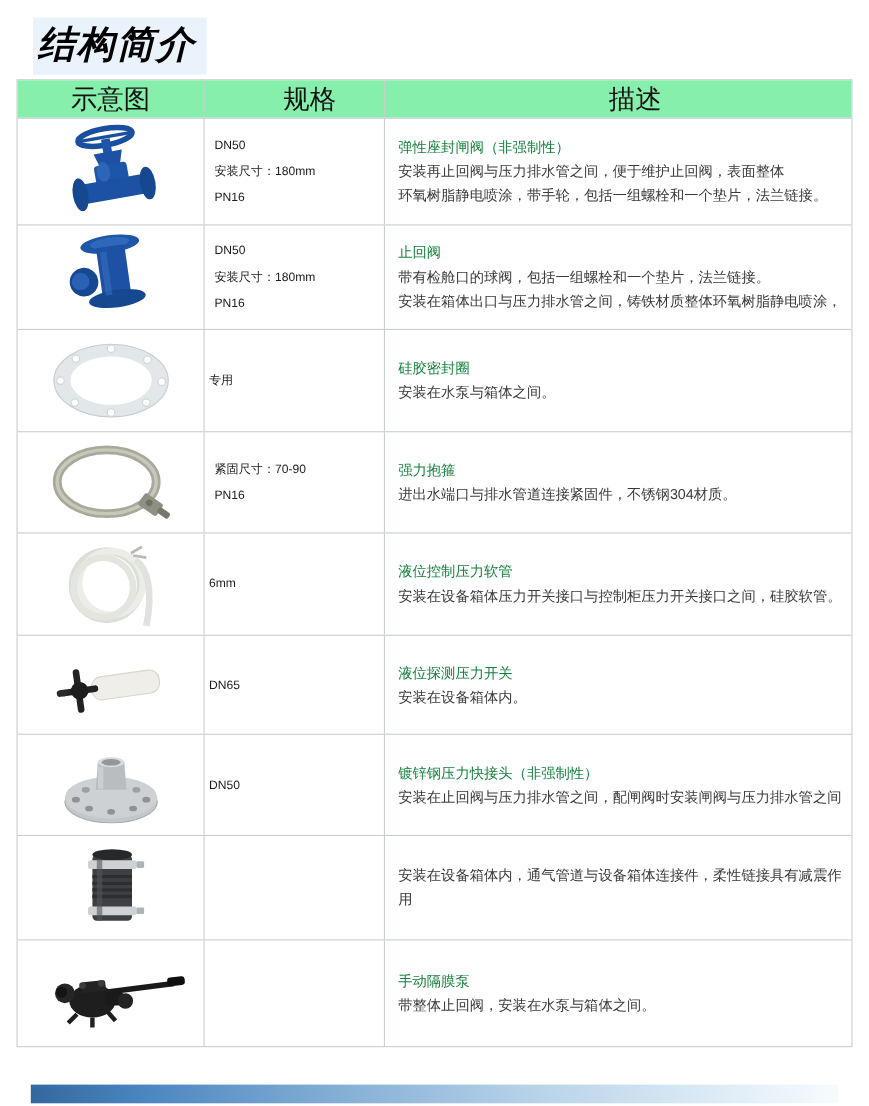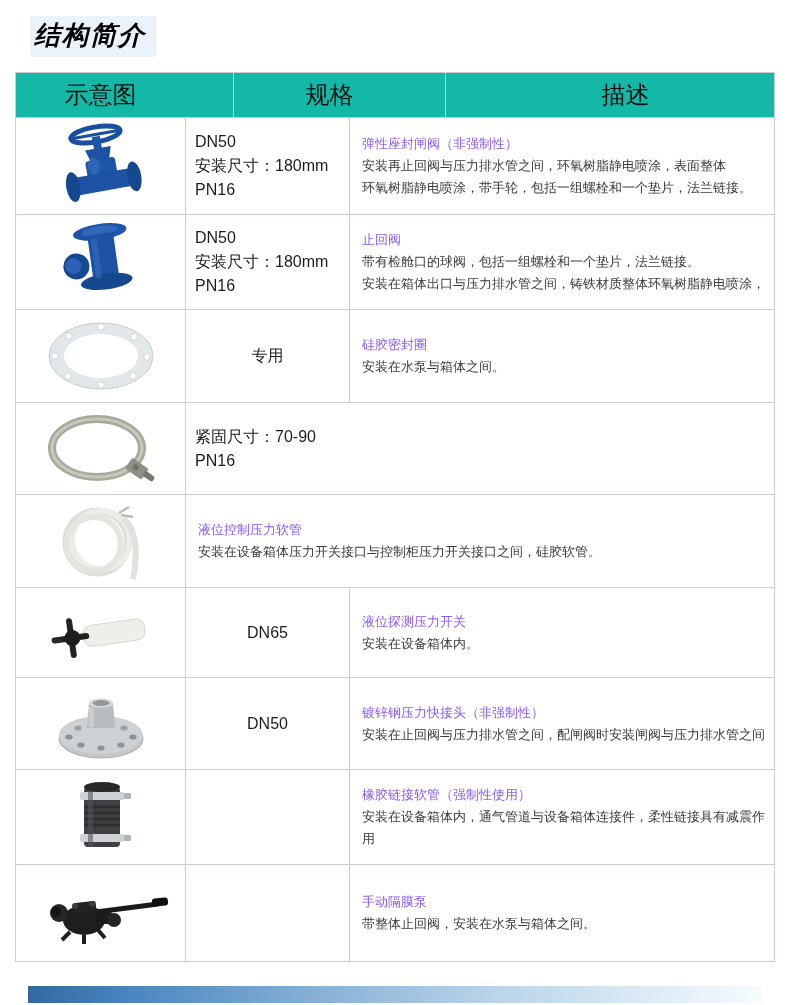--- a/index.html
+++ b/index.html
@@ -9,57 +9,57 @@
     font-family:"Liberation Sans","DejaVu Sans",sans-serif;
     color:#3a3a3a;
     position:relative;
     overflow:hidden;
   }
   .page-title {
     display:inline-block;
     margin:16px 0 0 30px;
     padding:2px 10px 4px 4px;
     background:#eaf3fb;
-    font-size:26px;
+    font-size:34px;
     font-weight:900;
     font-style:italic;
     color:#000;
     letter-spacing:2px;
   }
   .spec-table {
     position:absolute;
     left:15px; top:72px;
     width:760px;
     border:1px solid #c9ced1;
     background:#fff;
   }
-  .thead { display:flex; height:44px; background:#14b8a6;gap:48px; }
+  .thead { display:flex; height:34px; background:#86efac; }
   .th {
     display:flex; align-items:center; justify-content:center;
     font-size:24px; color:#111; font-weight:400;
   }
   .trow { display:flex; border-top:1px solid #c9ced1; }
   .col-img  { width:169px; flex:0 0 169px; }
   .col-spec { width:164px; flex:0 0 164px; border-left:1px solid #c9ced1;padding-left:28px; }
   .col-desc { flex:1 1 auto; border-left:1px solid #c9ced1;padding-left:31px; }
   .r1{height:97px}.r2{height:95px}.r3{height:93px}.r4{height:92px}
   .r5{height:93px}.r6{height:90px}.r7{height:92px}.r8{height:95px}.r9{height:97px}
   .td-img { display:flex; align-items:center; justify-content:center; }
   .td-spec {
     display:flex; flex-direction:column; justify-content:center;
-    font-size:16px; line-height:24px; color:#1c1c1c;
+    font-size:11px; line-height:24px; color:#1c1c1c;
     padding:4px 4px 4px 9px;
   }
-  .td-spec.centered { align-items:center; padding-left:4px; }
+  .td-spec.centered { padding-left:4px; }
   .td-desc {
     display:flex; flex-direction:column; justify-content:center;
     padding:6px 8px 6px 12px;
     font-size:13px; line-height:22px; color:#3a3a3a;
   }
-  .desc-title { color:#8b5cf6; }
+  .desc-title { color:#15803d; }
   .footer-bar {
     position:absolute;
     left:28px; right:28px; bottom:2px;
     height:17px;
     background:linear-gradient(90deg,#33689f 0%,#4a86c0 14%,#7daad2 35%,#b7d2e8 62%,#e9f3fa 92%,#f7fbfd 100%);
   }
   svg { display:block; }
 </style>
 </head>
 <body>
@@ -91,21 +91,21 @@
         </g>
       </svg>
     </div>
     <div class="col-spec td-spec">
       <div>DN50</div>
       <div>安装尺寸：180mm</div>
       <div>PN16</div>
     </div>
     <div class="col-desc td-desc">
       <div class="desc-title">弹性座封闸阀（非强制性）</div>
-      <div>安装再止回阀与压力排水管之间，环氧树脂静电喷涂，表面整体</div>
+      <div>安装再止回阀与压力排水管之间，便于维护止回阀，表面整体</div>
       <div>环氧树脂静电喷涂，带手轮，包括一组螺栓和一个垫片，法兰链接。</div>
     </div>
   </div>
 
   <div class="trow r2">
     <div class="col-img td-img">
       <svg width="130" height="88" viewBox="0 0 130 88">
         <g transform="rotate(-8 65 44)">
           <ellipse cx="68" cy="14" rx="27" ry="8" fill="#1d55a8"></ellipse>
           <ellipse cx="68" cy="13" rx="18" ry="5" fill="#2f67bb"></ellipse>
@@ -162,31 +162,38 @@
           <rect x="96" y="55" width="20" height="13" rx="2" fill="#8e9084"></rect>
           <rect x="114" y="58" width="12" height="6" rx="2" fill="#767a6e"></rect>
           <circle cx="104" cy="61" r="3" fill="#6d7165"></circle>
         </g>
       </svg>
     </div>
     <div class="col-spec td-spec">
       <div>紧固尺寸：70-90</div>
       <div>PN16</div>
     </div>
+    <div class="col-desc td-desc">
+      <div class="desc-title">强力抱箍</div>
+      <div>进出水端口与排水管道连接紧固件，不锈钢304材质。</div>
+    </div>
   </div>
 
   <div class="trow r5">
     <div class="col-img td-img">
       <svg width="140" height="88" viewBox="0 0 140 88">
         <circle cx="66" cy="45" r="31" fill="none" stroke="#dcded8" stroke-width="7"></circle>
         <circle cx="70" cy="43" r="29" fill="none" stroke="#ecede8" stroke-width="6"></circle>
         <circle cx="63" cy="47" r="27" fill="none" stroke="#e3e5df" stroke-width="6"></circle>
         <path d="M92 22 C104 30, 108 52, 102 82" fill="none" stroke="#e0e2dc" stroke-width="6"></path>
         <path d="M88 16 l10 -6 M90 18 l12 2" stroke="#b9bcb4" stroke-width="2.5" fill="none"></path>
       </svg>
+    </div>
+    <div class="col-spec td-spec centered">
+      <div>6mm</div>
     </div>
     <div class="col-desc td-desc">
       <div class="desc-title">液位控制压力软管</div>
       <div>安装在设备箱体压力开关接口与控制柜压力开关接口之间，硅胶软管。</div>
     </div>
   </div>
 
   <div class="trow r6">
     <div class="col-img td-img">
       <svg width="140" height="84" viewBox="0 0 140 84">
@@ -243,21 +250,20 @@
         <path d="M48 34 h36 M48 40 h36 M48 46 h36 M48 52 h36" stroke="#2c2e30" stroke-width="3"></path>
         <rect x="44" y="19" width="44" height="8" rx="2" fill="#ced2d4"></rect>
         <rect x="88" y="20" width="7" height="6" rx="1" fill="#aeb3b6"></rect>
         <rect x="44" y="61" width="44" height="8" rx="2" fill="#ced2d4"></rect>
         <rect x="88" y="62" width="7" height="6" rx="1" fill="#aeb3b6"></rect>
         <rect x="52" y="18" width="5" height="56" fill="#54565a" opacity="0.6"></rect>
       </svg>
     </div>
     <div class="col-spec td-spec"></div>
     <div class="col-desc td-desc">
-      <div class="desc-title">橡胶链接软管（强制性使用）</div>
       <div>安装在设备箱体内，通气管道与设备箱体连接件，柔性链接具有减震作用</div>
     </div>
   </div>
 
   <div class="trow r9">
     <div class="col-img td-img">
       <svg width="150" height="90" viewBox="0 0 150 90">
         <line x1="70" y1="44" x2="132" y2="36" stroke="#1a1a1a" stroke-width="5"></line>
         <rect x="126" y="30" width="16" height="8" rx="3" fill="#0f0f0f" transform="rotate(-6 134 34)"></rect>
         <ellipse cx="58" cy="52" rx="21" ry="15" fill="#1e1e1e"></ellipse>

